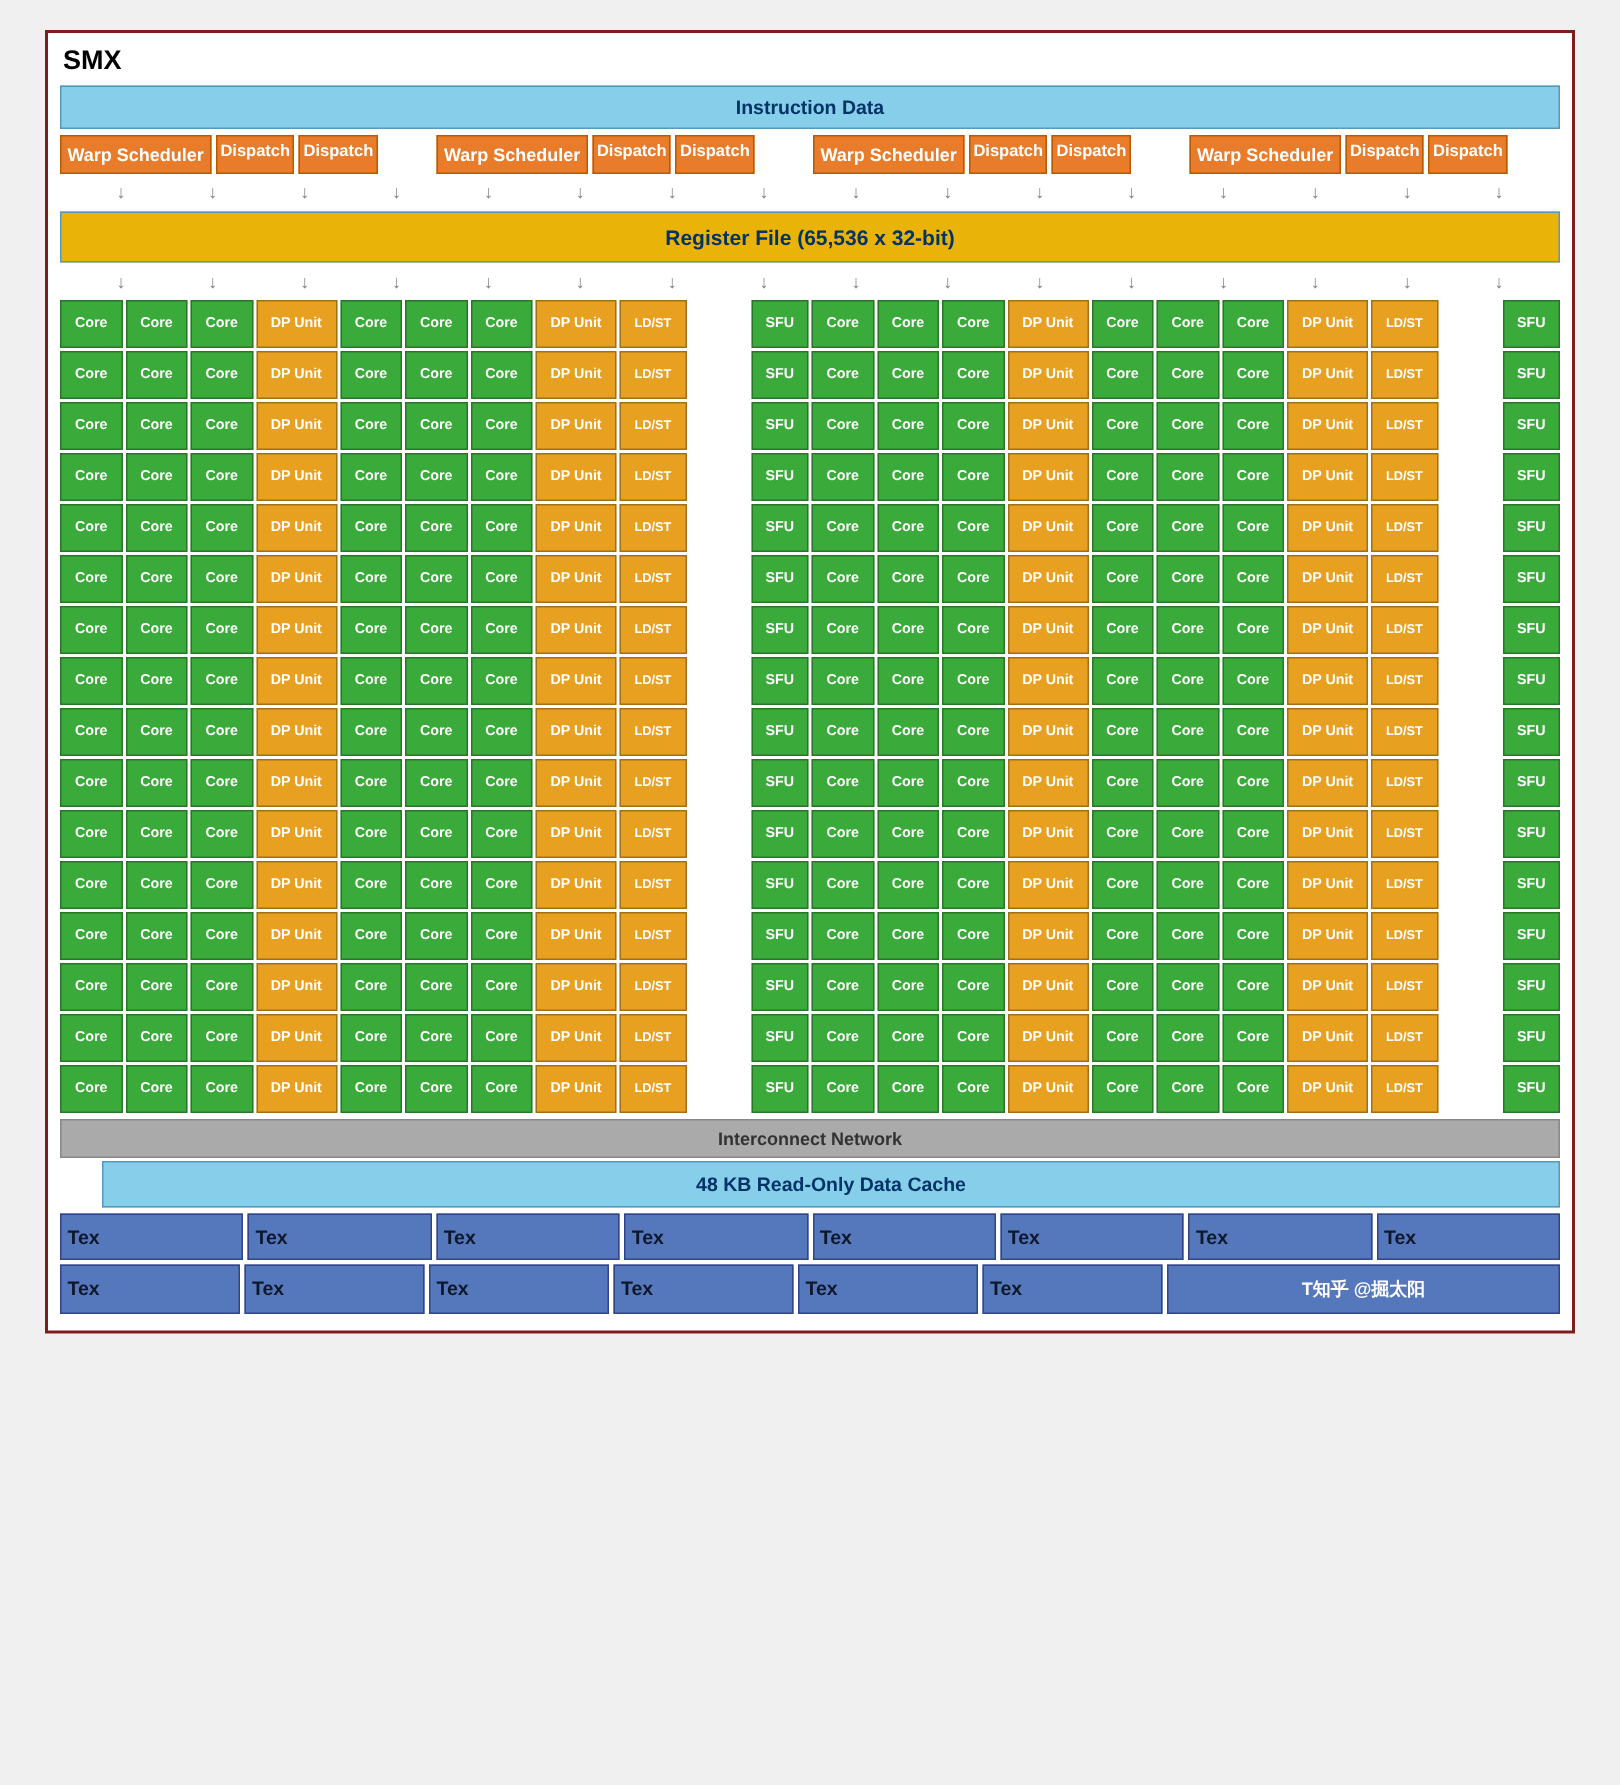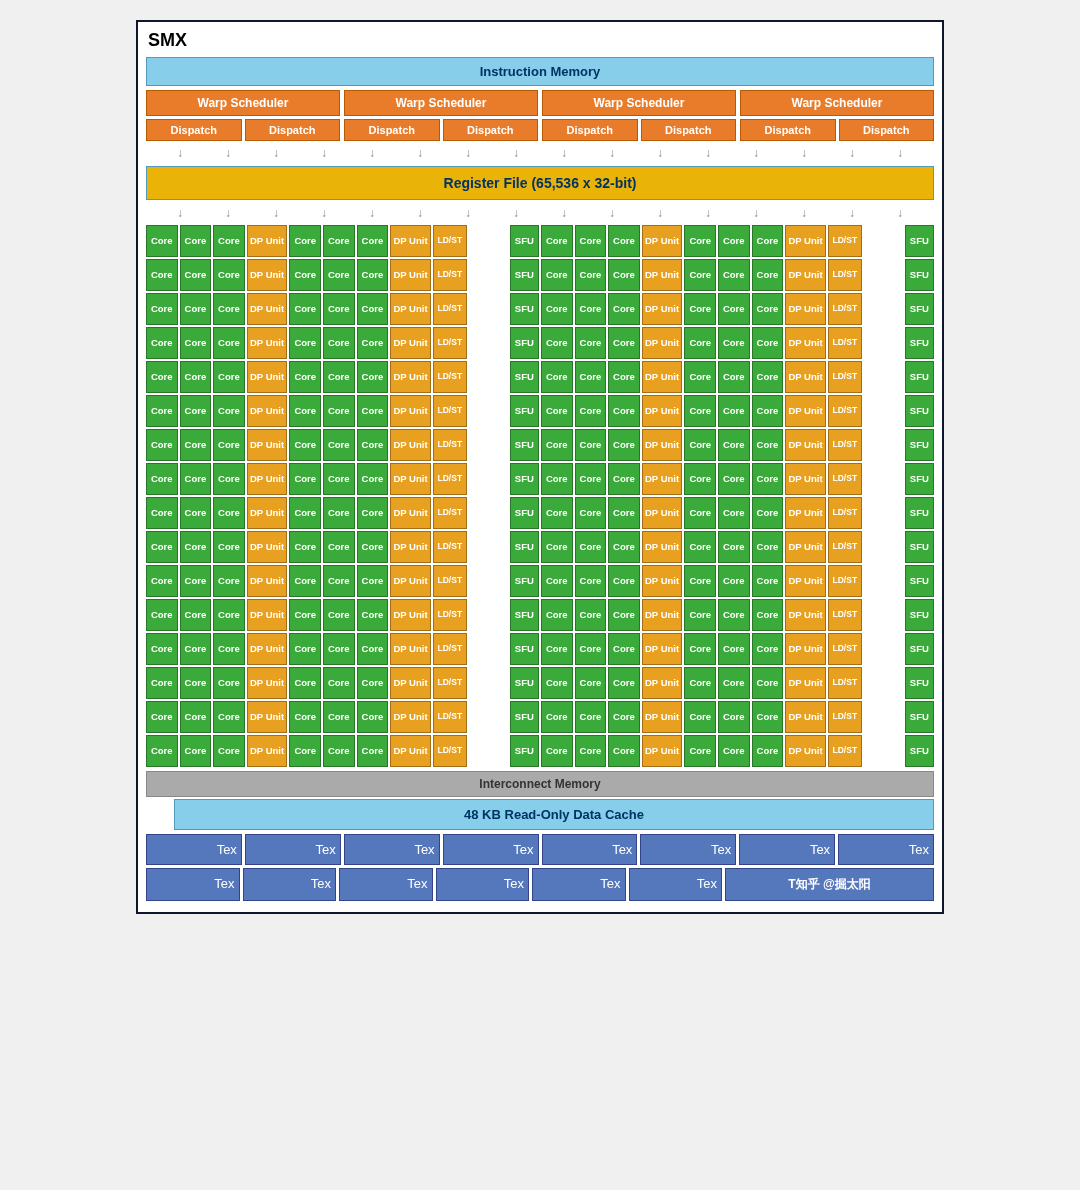--- a/index.html
+++ b/index.html
@@ -6,23 +6,23 @@
     body {
       background: #f0f0f0;
       font-family: Arial, sans-serif;
       display: flex;
       justify-content: center;
       align-items: flex-start;
       padding: 20px;
     }
     .smx-container {
       background: #fff;
-      border: 2px solid #0f172a;
+      border: 2px solid #7f1d1d;
       padding: 8px;
-      width: 808px;
+      width: 1020px;
     }
     .smx-title {
       font-size: 18px;
       font-weight: bold;
       color: #000;
       margin-bottom: 6px;
       padding-left: 2px;
     }
     .instruction-cache {
       background: #87CEEB;
@@ -35,21 +35,21 @@
       margin-bottom: 4px;
     }
     .warp-row {
       display: flex;
       gap: 4px;
       margin-bottom: 3px;
     }
     .warp-group {
       flex: 1;
       display: flex;
-      flex-direction: column;
+      flex-direction: row;
       gap: 3px;
     }
     .warp-scheduler {
       background: #E87C2A;
       border: 1px solid #b85a00;
       text-align: center;
       padding: 5px 4px;
       font-size: 12px;
       font-weight: bold;
       color: #fff;
@@ -141,25 +141,25 @@
     }
     .tex-row {
       display: flex;
       gap: 3px;
       margin-bottom: 3px;
     }
     .tex-cell {
       flex: 1;
       background: #5577bb;
       border: 1px solid #334488;
-      text-align: right;
+      text-align: left;
       padding: 7px 4px;
       font-size: 13px;
-      font-weight: normal;
-      color: #ffffff;
+      font-weight: bold;
+      color: #0f172a;
     }
     .watermark {
       font-size: 12px;
       color: #666;
       text-align: right;
       padding-right: 4px;
       flex: 2;
       background: #5577bb;
       border: 1px solid #334488;
       display: flex;
@@ -167,21 +167,21 @@
       justify-content: center;
       padding: 7px 20px;
     }
   </style>
 </head>
 <body>
 
 <div class="smx-container">
   <div class="smx-title">SMX</div>
 
-  <div class="instruction-cache">Instruction Memory</div>
+  <div class="instruction-cache">Instruction Data</div>
 
   <div class="warp-row">
     <div class="warp-group">
       <div class="warp-scheduler">Warp Scheduler</div>
       <div class="dispatch-row">
         <div class="dispatch-cell">Dispatch</div>
         <div class="dispatch-cell">Dispatch</div>
       </div>
     </div>
     <div class="warp-group">
@@ -596,21 +596,21 @@
       <div class="cell cell-dp">DP Unit</div>
       <div class="cell cell-core">Core</div>
       <div class="cell cell-core">Core</div>
       <div class="cell cell-core">Core</div>
       <div class="cell cell-dp">DP Unit</div>
       <div class="cell cell-ldst">LD/ST</div>
       <div class="cell cell-sfu">SFU</div>
     </div>
   </div>
 
-  <div class="interconnect">Interconnect Memory</div>
+  <div class="interconnect">Interconnect Network</div>
   <div class="readonly-cache">48 KB Read-Only Data Cache</div>
 
   <div class="tex-row">
     <div class="tex-cell">Tex</div>
     <div class="tex-cell">Tex</div>
     <div class="tex-cell">Tex</div>
     <div class="tex-cell">Tex</div>
     <div class="tex-cell">Tex</div>
     <div class="tex-cell">Tex</div>
     <div class="tex-cell">Tex</div>

